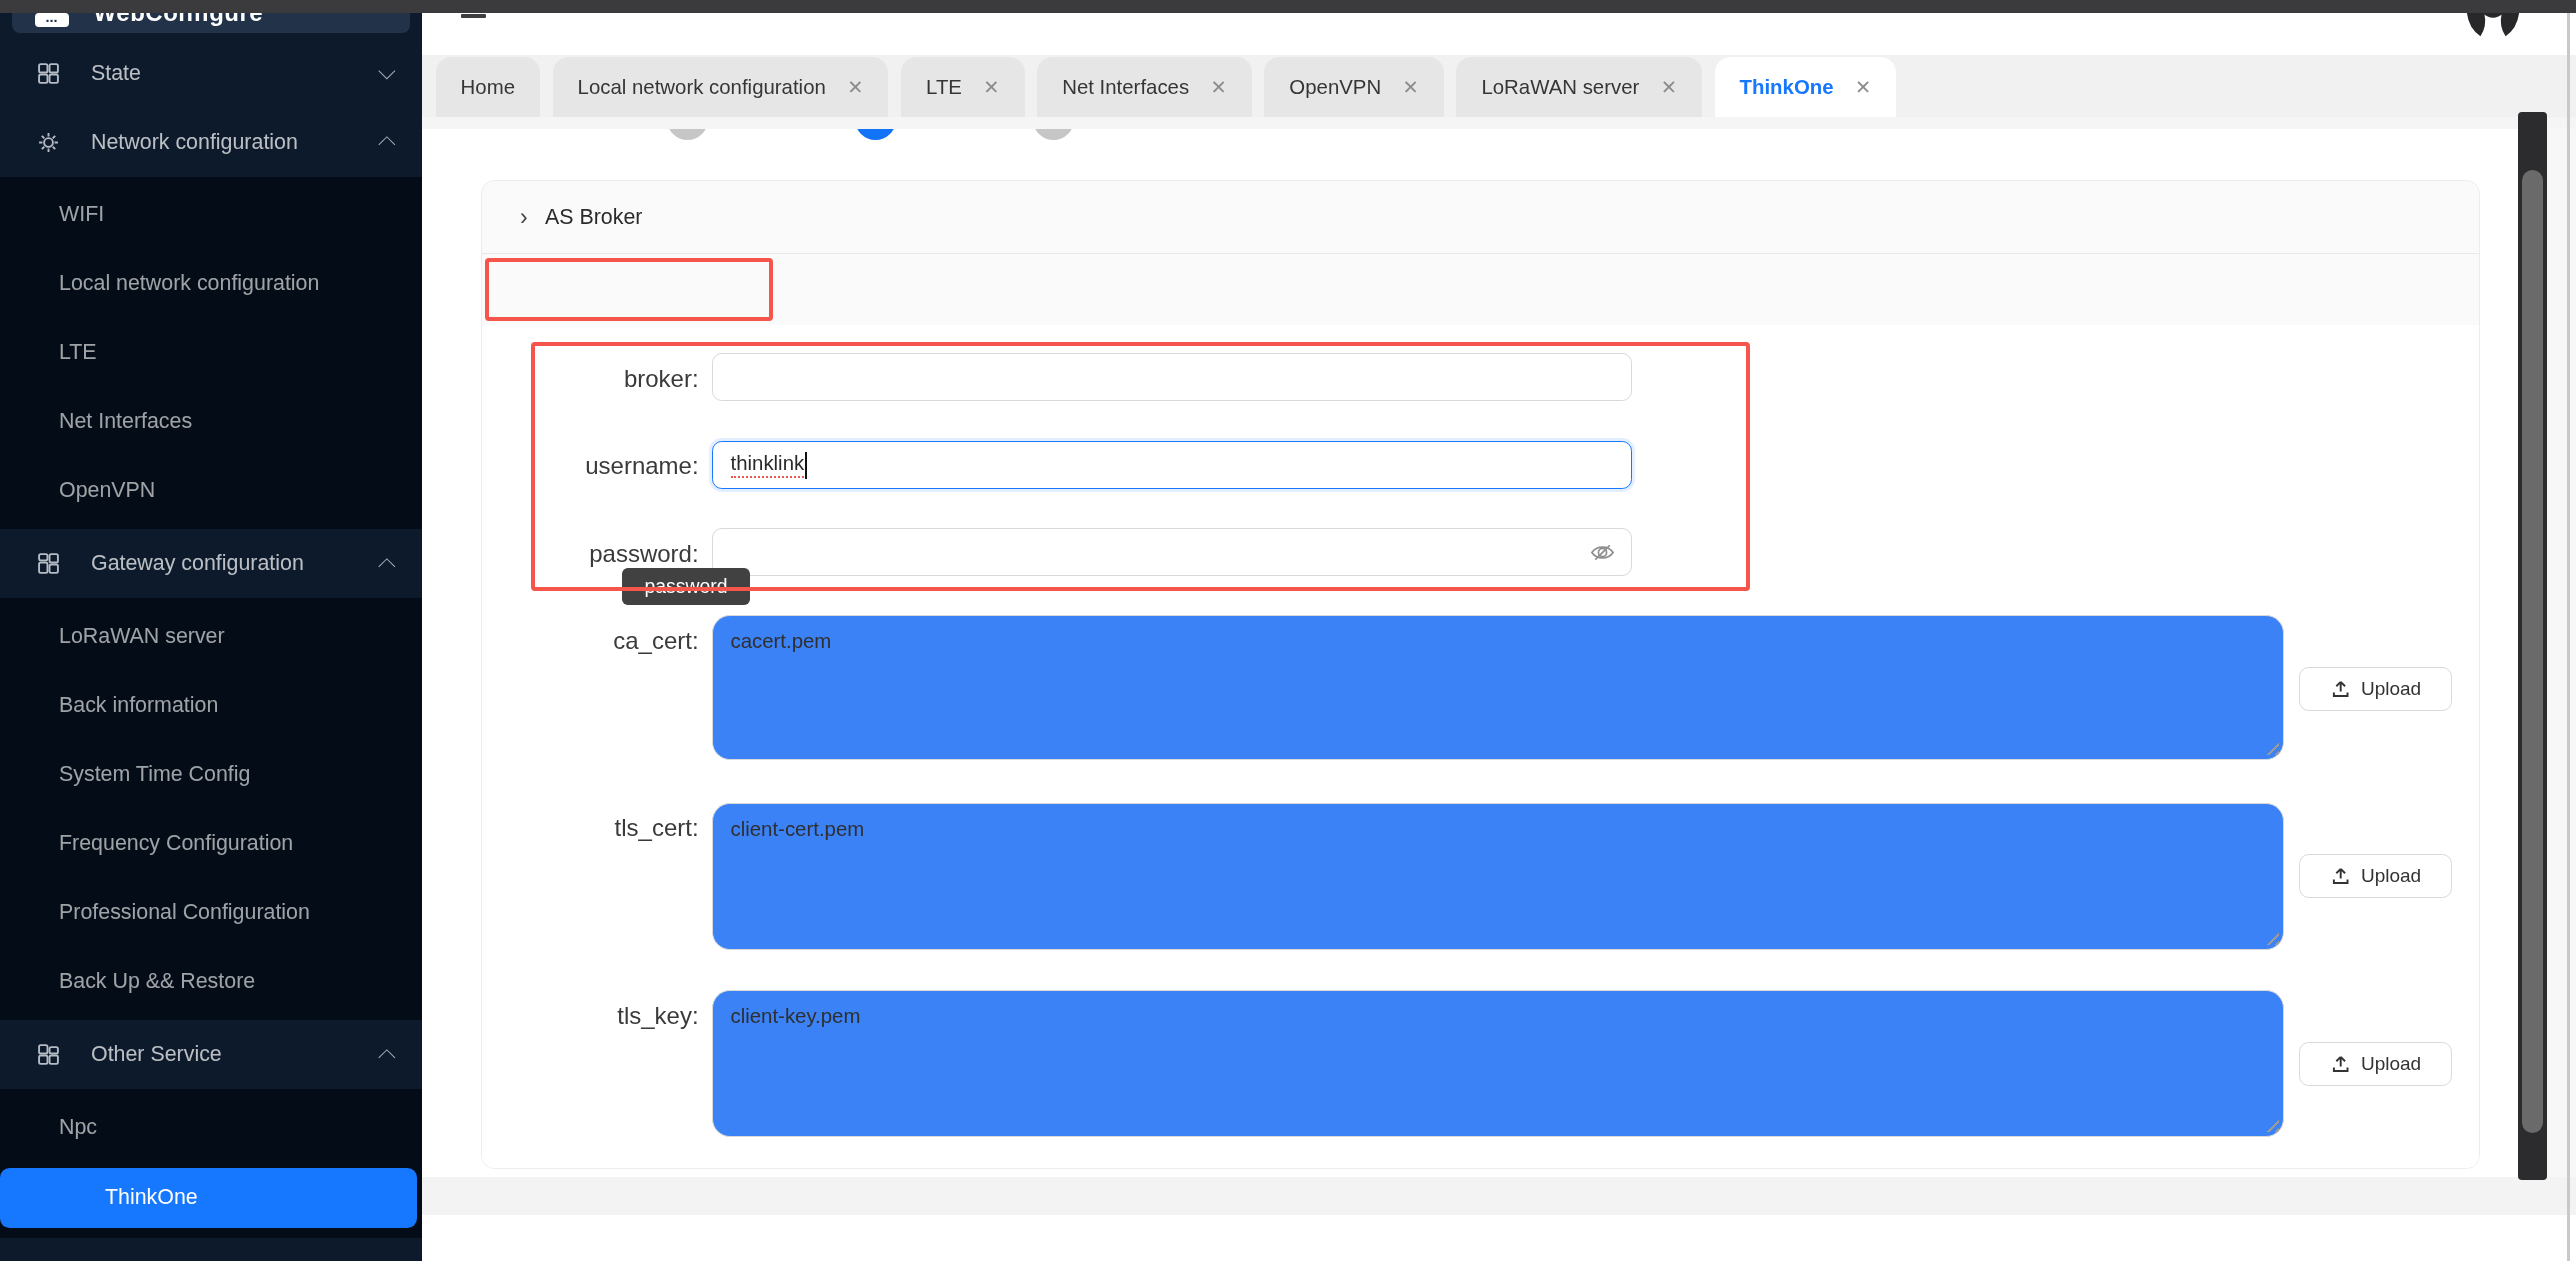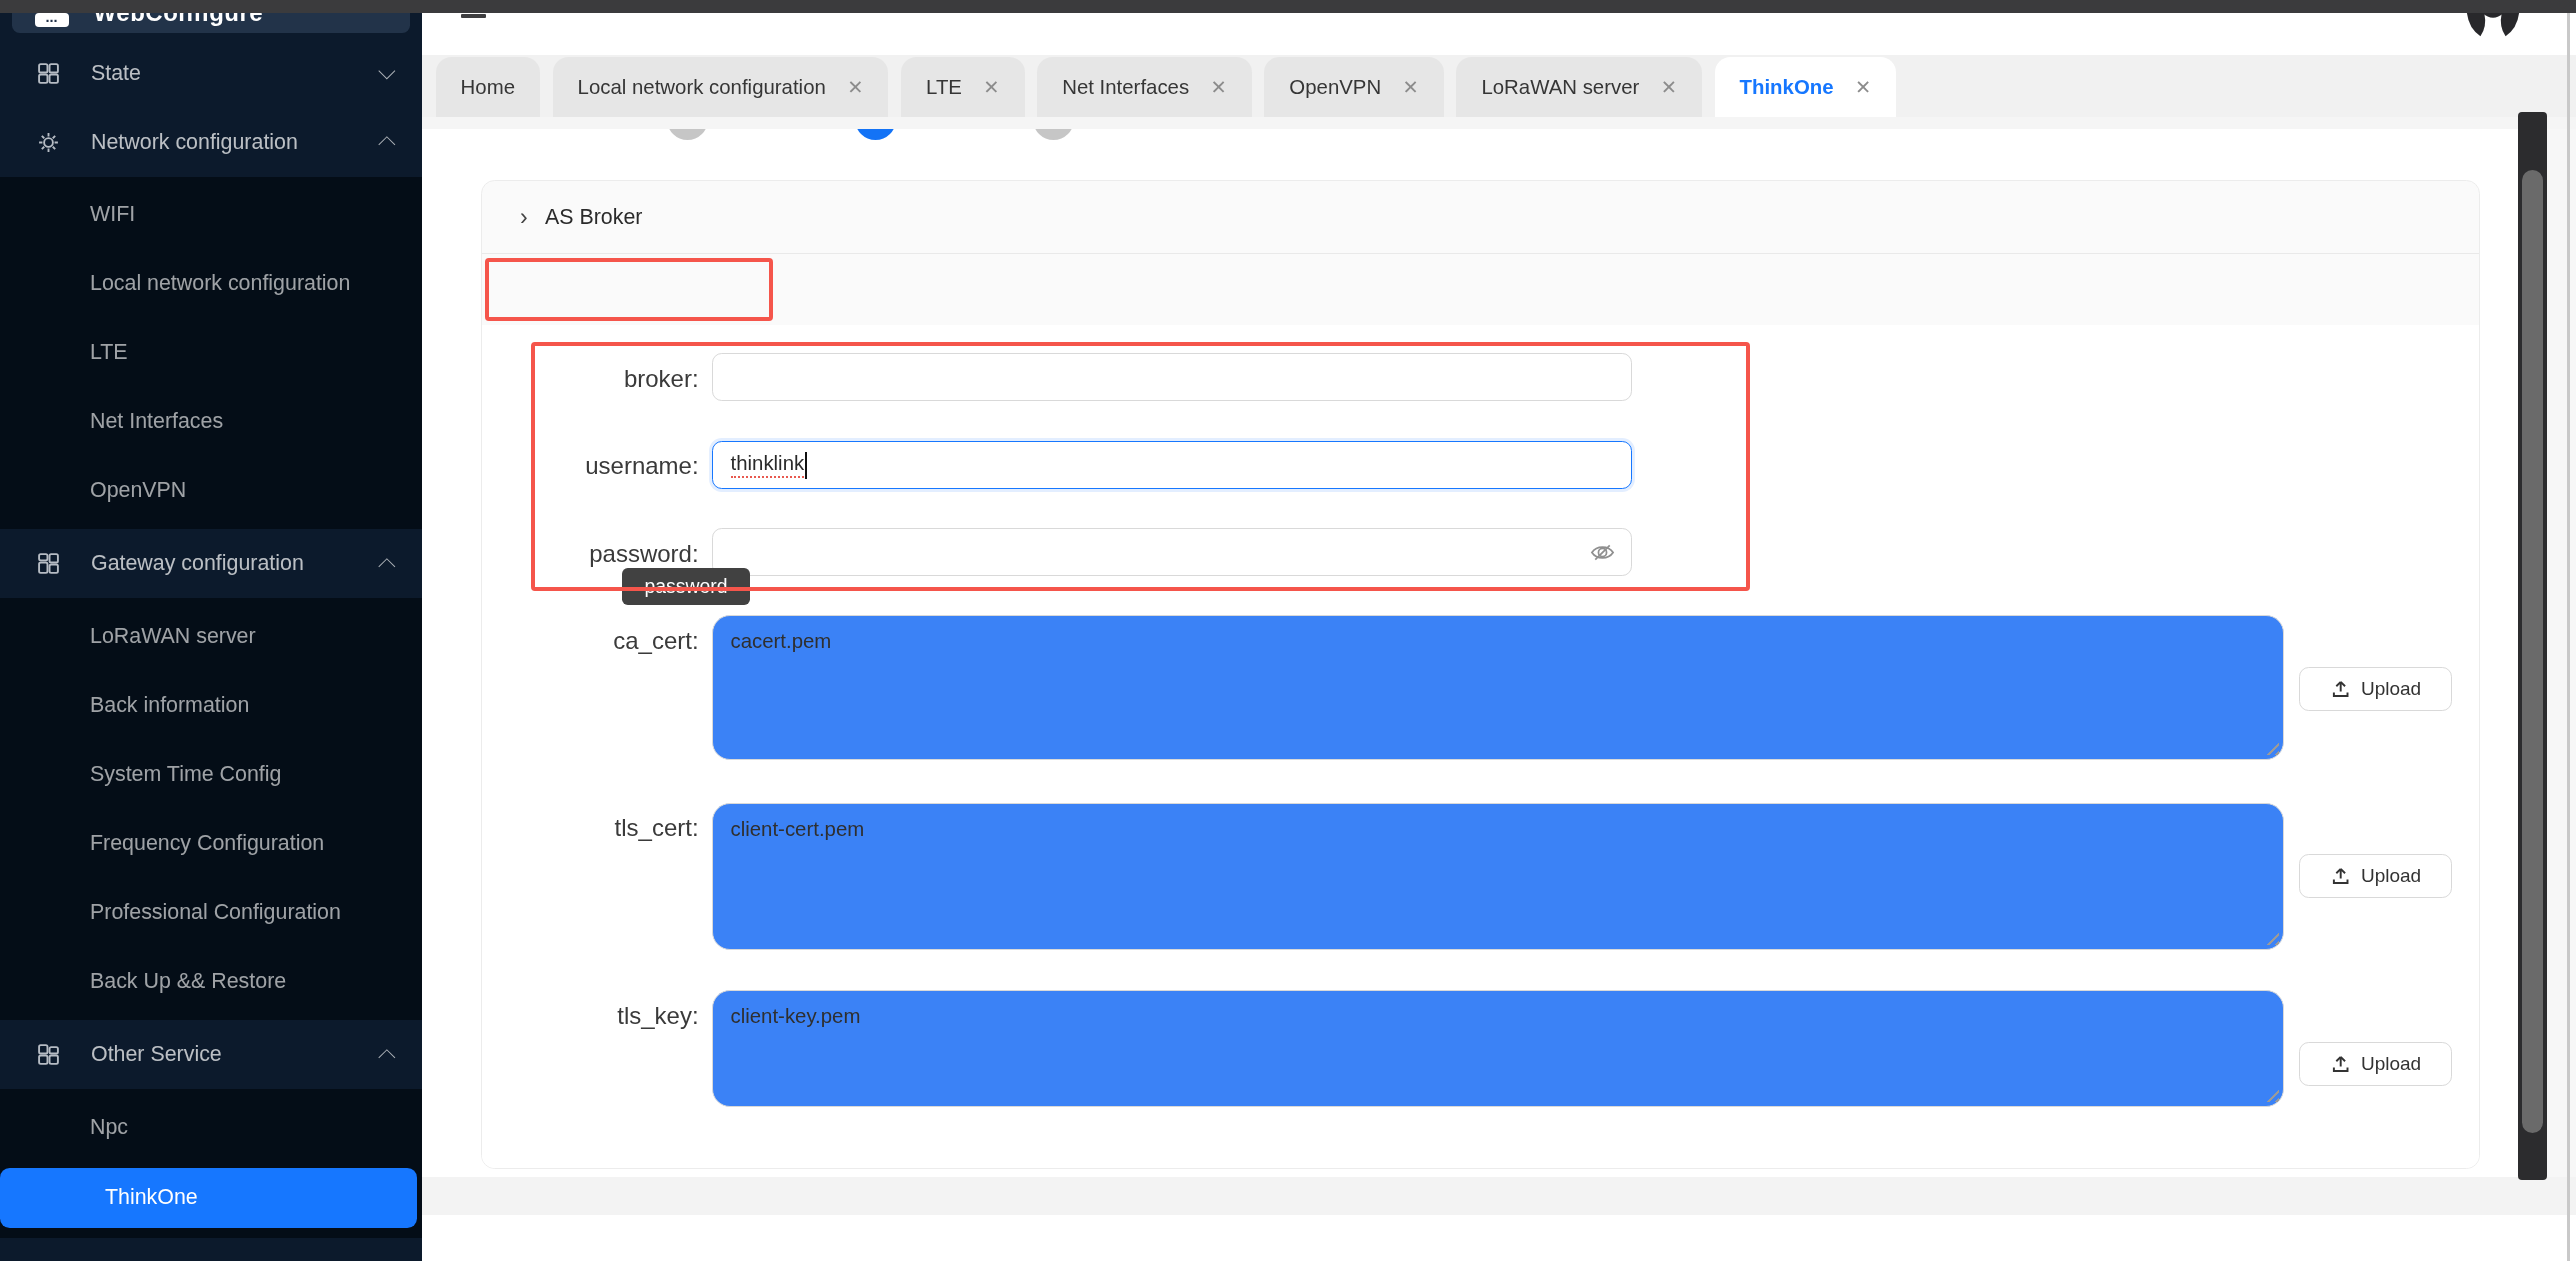--- a/index.html
+++ b/index.html
@@ -16,21 +16,21 @@
   #sidebar{left:0;top:12.6px;width:422px;height:1249px;background:#0c1a2c;z-index:20;}
   #logoband{position:absolute;left:11.6px;top:0px;width:398px;height:20.4px;background:#223349;
     border-radius:0 0 7.8px 7.8px;overflow:hidden;}
   #logobox{position:absolute;left:23px;top:0px;width:34px;height:14.6px;background:#ffffff;border-radius:3.9px;
     color:#22324a;font-size:14.6px;line-height:9.7px;text-align:center;font-weight:bold;overflow:hidden;}
   #logotitle{position:absolute;left:82px;top:-13.6px;color:#ffffff;font-size:24px;font-weight:bold;letter-spacing:0.5px;}
   .group-row{position:relative;height:69px;display:flex;align-items:center;padding:0 29px 0 37px;
     color:rgba(255,255,255,.72);font-size:21.4px;cursor:pointer;}
   .group-row .glabel{margin-left:31px;flex:1;}
   .submenu{background:#040d17;padding:3.9px 0;}
-  .sub-item{height:69px;display:flex;align-items:center;padding-left:90px;
+  .sub-item{height:69px;display:flex;align-items:center;padding-left:59px;
     color:rgba(255,255,255,.62);font-size:21.4px;cursor:pointer;}
   .sub-item.active{background:var(--accent);color:#ffffff;border-radius:9.7px;height:60px;
     margin:5.8px 4.9px 5.8px 0;padding-left:105px;}
   .chev{width:10.7px;height:10.7px;border-right:1.9px solid rgba(255,255,255,.65);
     border-bottom:1.9px solid rgba(255,255,255,.65);}
   .chev[data-dir="down"]{transform:rotate(45deg);margin-top:-3.9px;}
   .chev[data-dir="up"]{transform:rotate(-135deg);margin-top:5.8px;}
   .sb-icon{width:23px;height:23px;flex:none;}
   .sb-icon svg{width:23px;height:23px;stroke:#b6bcc4;fill:none;stroke-width:1.8;}
   #spacer-top{height:26px;}
@@ -291,21 +291,21 @@
         <div class="upload-btn" style="top:529px;">
           <svg viewBox="0 0 22 22">
               <path d="M11 14V4M11 4L6.5 8.5M11 4l4.5 4.5M4 15v3.5h14V15"></path>
             </svg>
           <span>Upload</span>
         </div>
 
         <div class="f-label" style="left:12.6px;top:677px;">
           <span>tls_key</span><span>:</span>
         </div>
-        <div class="f-area" style="top:665px;height:117px;">
+        <div class="f-area" style="top:665px;height:147px;">
           <span>client-key.pem</span>
           <span class="grip"></span>
         </div>
         <div class="upload-btn" style="top:717px;">
           <svg viewBox="0 0 22 22">
               <path d="M11 14V4M11 4L6.5 8.5M11 4l4.5 4.5M4 15v3.5h14V15"></path>
             </svg>
           <span>Upload</span>
         </div>
 

